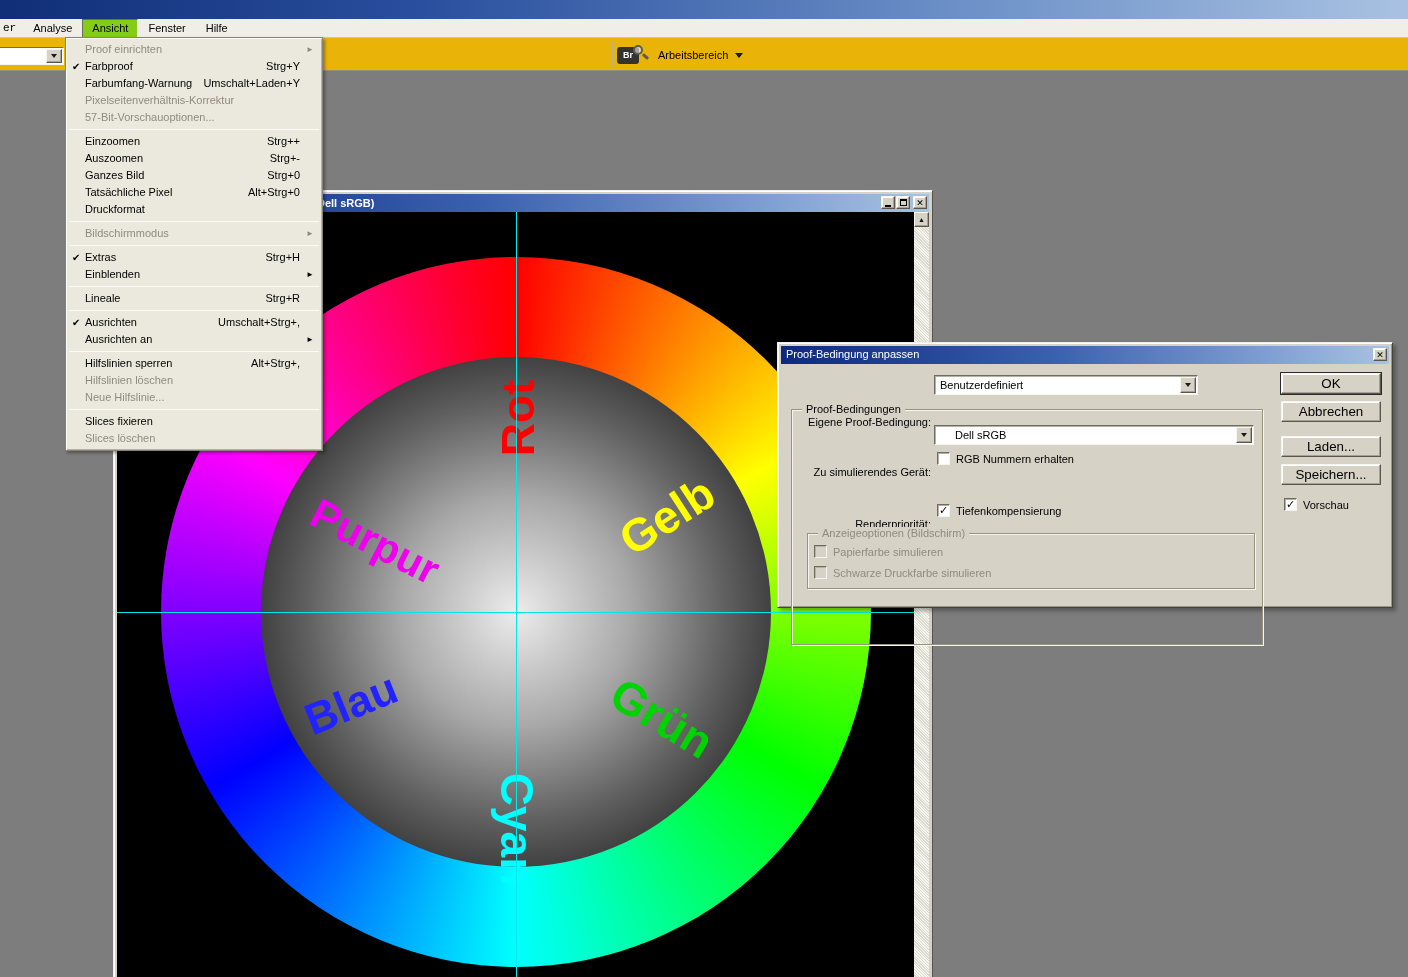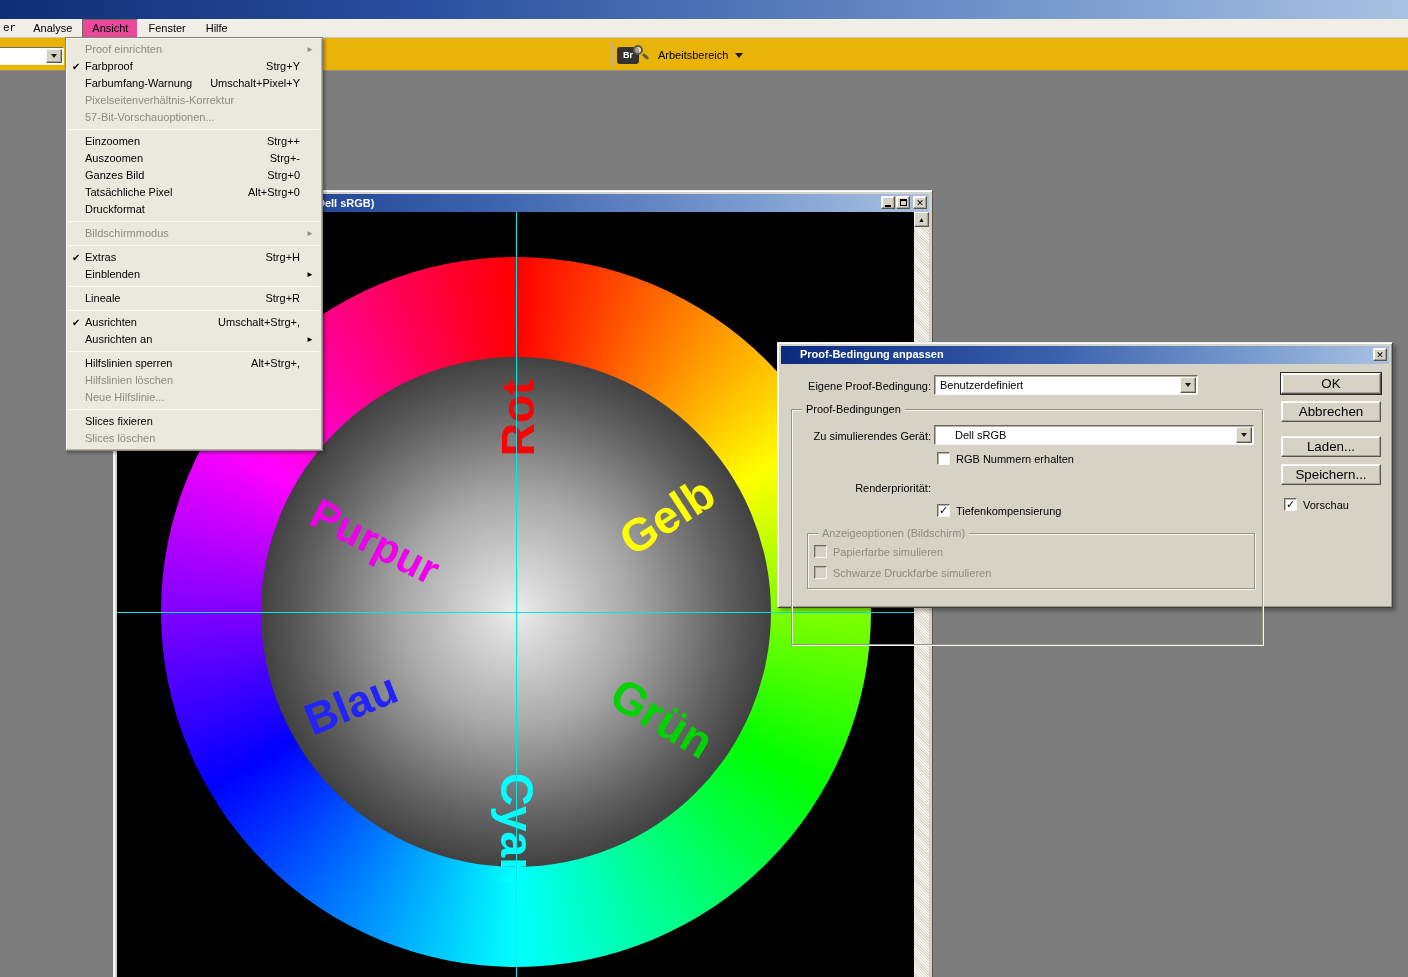--- a/index.html
+++ b/index.html
@@ -8,21 +8,21 @@
   .screen { position:relative; width:1408px; height:977px; background:#7d7d7d; overflow:hidden; }
 
   
   .app-titlebar { position:absolute; left:0; top:0; width:1408px; height:19px;
     background:linear-gradient(90deg,#102e77 0%,#2a4f9e 30%,#6f93c9 70%,#a9c2e2 100%); }
 
   
   .menubar { position:absolute; left:0; top:19px; width:1408px; height:19px;
     background:#f0eee6; border-bottom:1px solid #c9c6ba; display:flex; align-items:stretch; }
   .menubar-item { padding:2px 9px 0 9px; height:19px; border:1px solid transparent; }
-  .menubar-item.active { background:#ec4899; border-color:#6e6b61 #ffffff #ffffff #6e6b61; }
+  .menubar-item.active { background:#84cc16; border-color:#6e6b61 #ffffff #ffffff #6e6b61; }
   .menubar-item.partial { padding-left:2px; padding-right:6px;font-family:Liberation Mono, monospace; }
 
   
   .optionsbar { position:absolute; left:0; top:38px; width:1408px; height:33px;
     background:#eab308; border-bottom:1px solid #94917f; }
   .left-combo { position:absolute; left:-14px; top:9px; width:78px; height:18px; background:#fff;
     border:1px solid; border-color:#6e6b61 #f5f4ef #f5f4ef #6e6b61; }
   .left-combo .combo-btn { right:1px; top:1px; height:14px; }
   .ob-sep { position:absolute; top:4px; width:1px; height:25px; background:#b3b0a2; }
   .br-button { position:absolute; left:617px; top:7px; width:34px; height:22px; }
@@ -97,23 +97,23 @@
   .menu-item .check { position:absolute; left:4px; top:0; font-size:10px; }
   .menu-item .shortcut { position:absolute; right:20px; top:0; }
   .menu-item .sub-arrow { position:absolute; right:6px; top:0; font-size:8px; }
   .menu-sep { height:1px; background:#b9b6aa; border-bottom:1px solid #fbfaf6; margin:3px 1px; }
 
   
   .dialog { position:absolute; left:777px; top:342px; width:616px; height:266px; background:#d6d2c6;
     border:1px solid; border-color:#f0efe8 #45433c #45433c #f0efe8;
     box-shadow:inset 1px 1px 0 #fff, inset -1px -1px 0 #9a9789, 3px 3px 4px rgba(0,0,0,.3); z-index:40; }
   .dlg-titlebar { position:absolute; left:3px; top:3px; right:3px; height:18px; }
-  .dlg-title { position:absolute; left:19px; top:2px; color:#fff; font-weight:bold; }
+  .dlg-title { position:absolute; left:5px; top:2px; color:#fff; font-weight:normal; }
   .dlg-close { position:absolute; right:2px; top:2px; }
-  .dlg-label { position:absolute; white-space:nowrap; text-align:right; }
+  .dlg-label { position:absolute; white-space:nowrap; text-align:right;margin-top:36px; }
 </style>
 </head>
 <body>
 
 <div class="screen">
 
   <div class="app-titlebar"></div>
 
   <nav class="menubar" id="menubar">
       <div class="menubar-item partial">er</div>
@@ -174,21 +174,21 @@
       </div>
       <div class="scrollbar">
         <div class="sb-up"><span>▲</span></div>
       </div>
     </div>
   </section>
 
   <aside class="menu" id="viewmenu">
       <div class="menu-item disabled-text"><span>Proof einrichten</span><span class="sub-arrow">►</span></div>
       <div class="menu-item"><span class="check">✔</span><span>Farbproof</span><span class="shortcut">Strg+Y</span></div>
-      <div class="menu-item"><span>Farbumfang-Warnung</span><span class="shortcut">Umschalt+Pixel+Y</span></div>
+      <div class="menu-item"><span>Farbumfang-Warnung</span><span class="shortcut">Umschalt+Laden+Y</span></div>
       <div class="menu-item disabled-text"><span>Pixelseitenverhältnis-Korrektur</span></div>
       <div class="menu-item disabled-text"><span>57-Bit-Vorschauoptionen...</span></div>
       <div class="menu-sep"></div>
       <div class="menu-item"><span>Einzoomen</span><span class="shortcut">Strg++</span></div>
       <div class="menu-item"><span>Auszoomen</span><span class="shortcut">Strg+-</span></div>
       <div class="menu-item"><span>Ganzes Bild</span><span class="shortcut">Strg+0</span></div>
       <div class="menu-item"><span>Tatsächliche Pixel</span><span class="shortcut">Alt+Strg+0</span></div>
       <div class="menu-item"><span>Druckformat</span></div>
       <div class="menu-sep"></div>
       <div class="menu-item disabled-text"><span>Bildschirmmodus</span><span class="sub-arrow">►</span></div>

